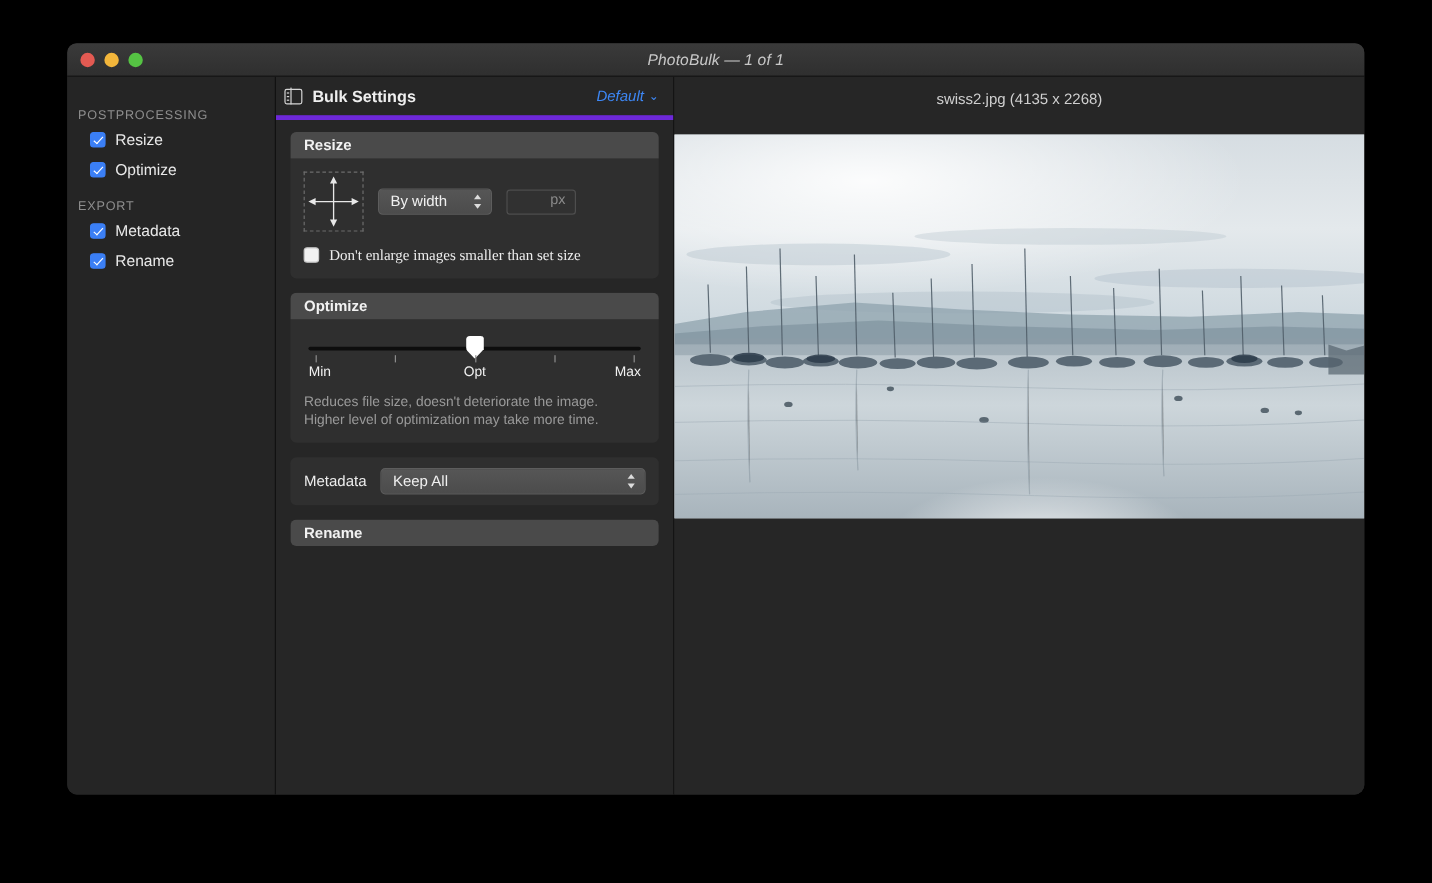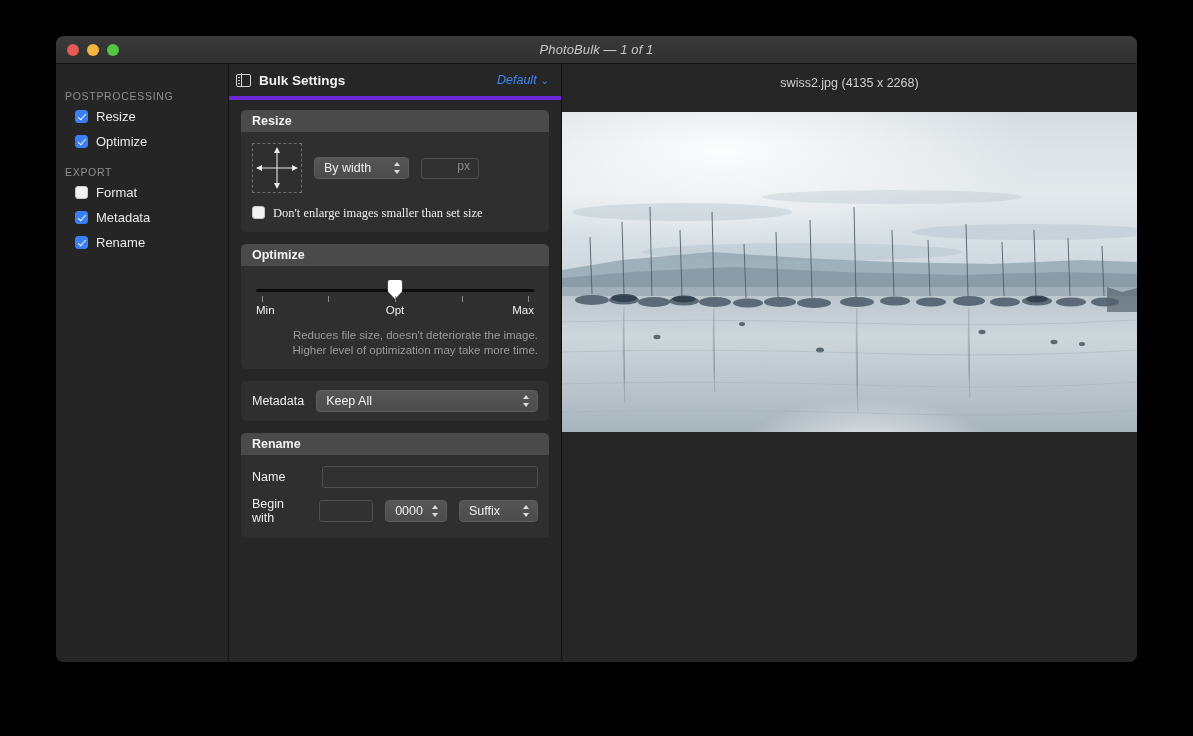--- a/index.html
+++ b/index.html
@@ -214,21 +214,20 @@
     font-size: 11.5px; color: #f0f0f0;
     margin-top: 1px;
     position: relative;
   }
   .scale-labels .mid { position: absolute; left: 50%; transform: translateX(-50%); }
   .hint {
     margin-top: 12px;
     font-size: 11.5px;
     color: #9a9a9a;
     line-height: 15px;
-    text-align: right;
   }
 
   
   .metadata-panel {
     background: #2f2f2f;
     border-radius: 5px;
     padding: 9px 11px;
     display: flex; align-items: center; gap: 12px;
     margin-bottom: 12px;
   }
@@ -286,24 +285,20 @@
           <div class="side-row">
             <div class="cb on"></div>
             <span>Resize</span>
           </div>
           <div class="side-row">
             <div class="cb on"></div>
             <span>Optimize</span>
           </div>
 
           <div class="side-group">EXPORT</div>
-          <div class="side-row">
-            <div class="cb off"></div>
-            <span>Format</span>
-          </div>
           <div class="side-row">
             <div class="cb on"></div>
             <span>Metadata</span>
           </div>
           <div class="side-row">
             <div class="cb on"></div>
             <span>Rename</span>
           </div>
 
         </div>
@@ -382,38 +377,20 @@
           <div class="metadata-panel">
             <span class="field-label">Metadata</span>
             <div class="select" style="flex:1">
               <span class="lbl">Keep All</span>
               <span class="stepper"></span>
             </div>
           </div>
 
           <div class="panel">
             <div class="panel-head">Rename</div>
-            <div class="panel-content">
-              <div class="rename-row">
-                <span class="field-label" style="width:58px">Name</span>
-                <div class="input-blank" style="flex:1"></div>
-              </div>
-              <div class="rename-row" style="margin-bottom:2px">
-                <span class="field-label" style="width:58px">Begin with</span>
-                <div class="input-blank" style="width:56px"></div>
-                <div class="select" style="width:64px">
-                  <span class="lbl">0000</span>
-                  <span class="stepper"></span>
-                </div>
-                <div class="select" style="width:83px">
-                  <span class="lbl">Suffix</span>
-                  <span class="stepper"></span>
-                </div>
-              </div>
-            </div>
           </div>
 
         </div>
       </div>
 
       <div class="preview">
         <div class="preview-name">swiss2.jpg (4135 x 2268)</div>
         <div class="photo">
           <svg width="575" height="320" viewBox="0 0 575 320" preserveAspectRatio="none">
             <defs>

